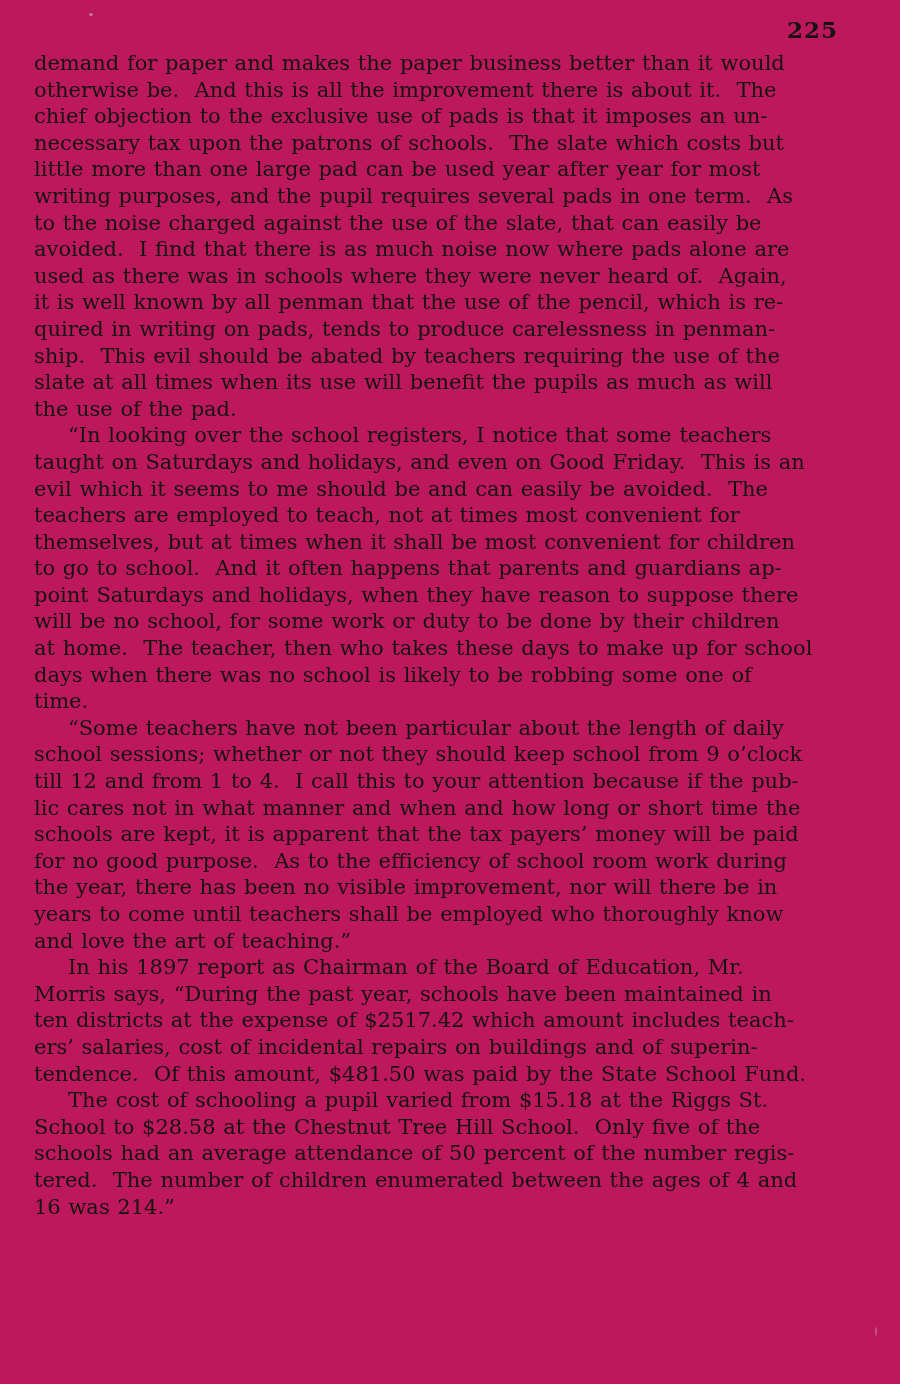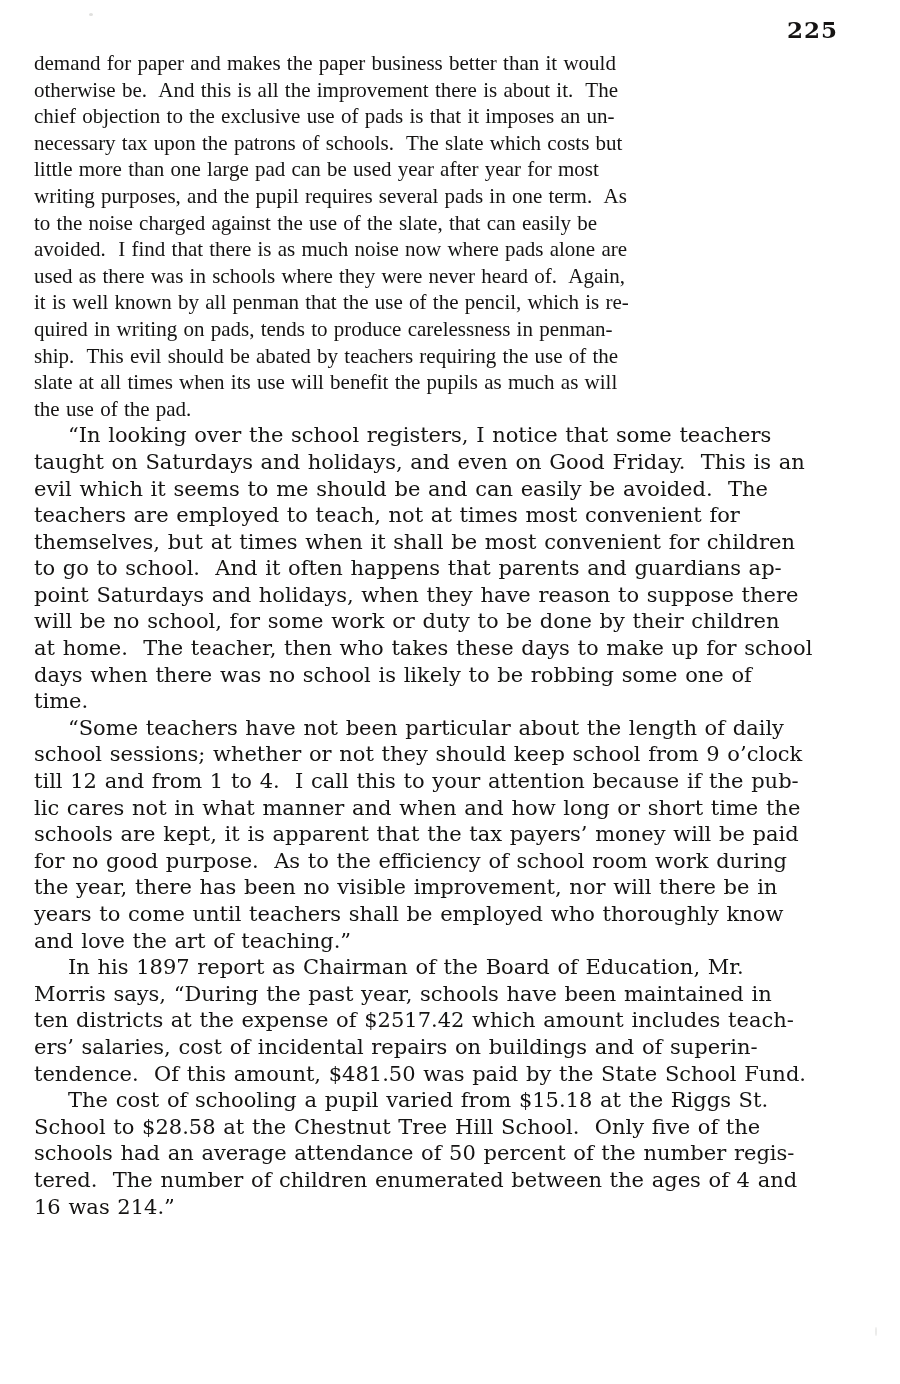--- a/index.html
+++ b/index.html
@@ -4,21 +4,21 @@
 <style>
   html, body {
     margin: 0;
     padding: 0;
     background: #e8e8e6;
   }
   .scan-page {
     position: relative;
     width: 900px;
     height: 1384px;
-    background: #ffffff;
+    background: #be185d;
     overflow: hidden;
     font-family: "DejaVu Serif", serif;
     color: #151413;
   }
   .page-number {
     position: absolute;
     top: 16px;
     right: 62px;
     font-size: 23px;
     font-weight: bold;
@@ -33,21 +33,20 @@
     line-height: 26.6px;
     word-spacing: 1px;
   }
   .para {
     margin: 0;
     white-space: pre;
     text-indent: 34px;
   }
   .para.noindent {
     text-indent: 0;
-    font-family: Liberation Serif, serif;
   }
   .artifact {
     position: absolute;
     background: #c7c7c2;
     border-radius: 50%;
   }
   .artifact.a1 { left: 89px; top: 13px; width: 4px; height: 3px; opacity: .55; }
   .artifact.a2 { left: 875px; top: 1327px; width: 2px; height: 9px; opacity: .35; }
 </style>
 </head>

